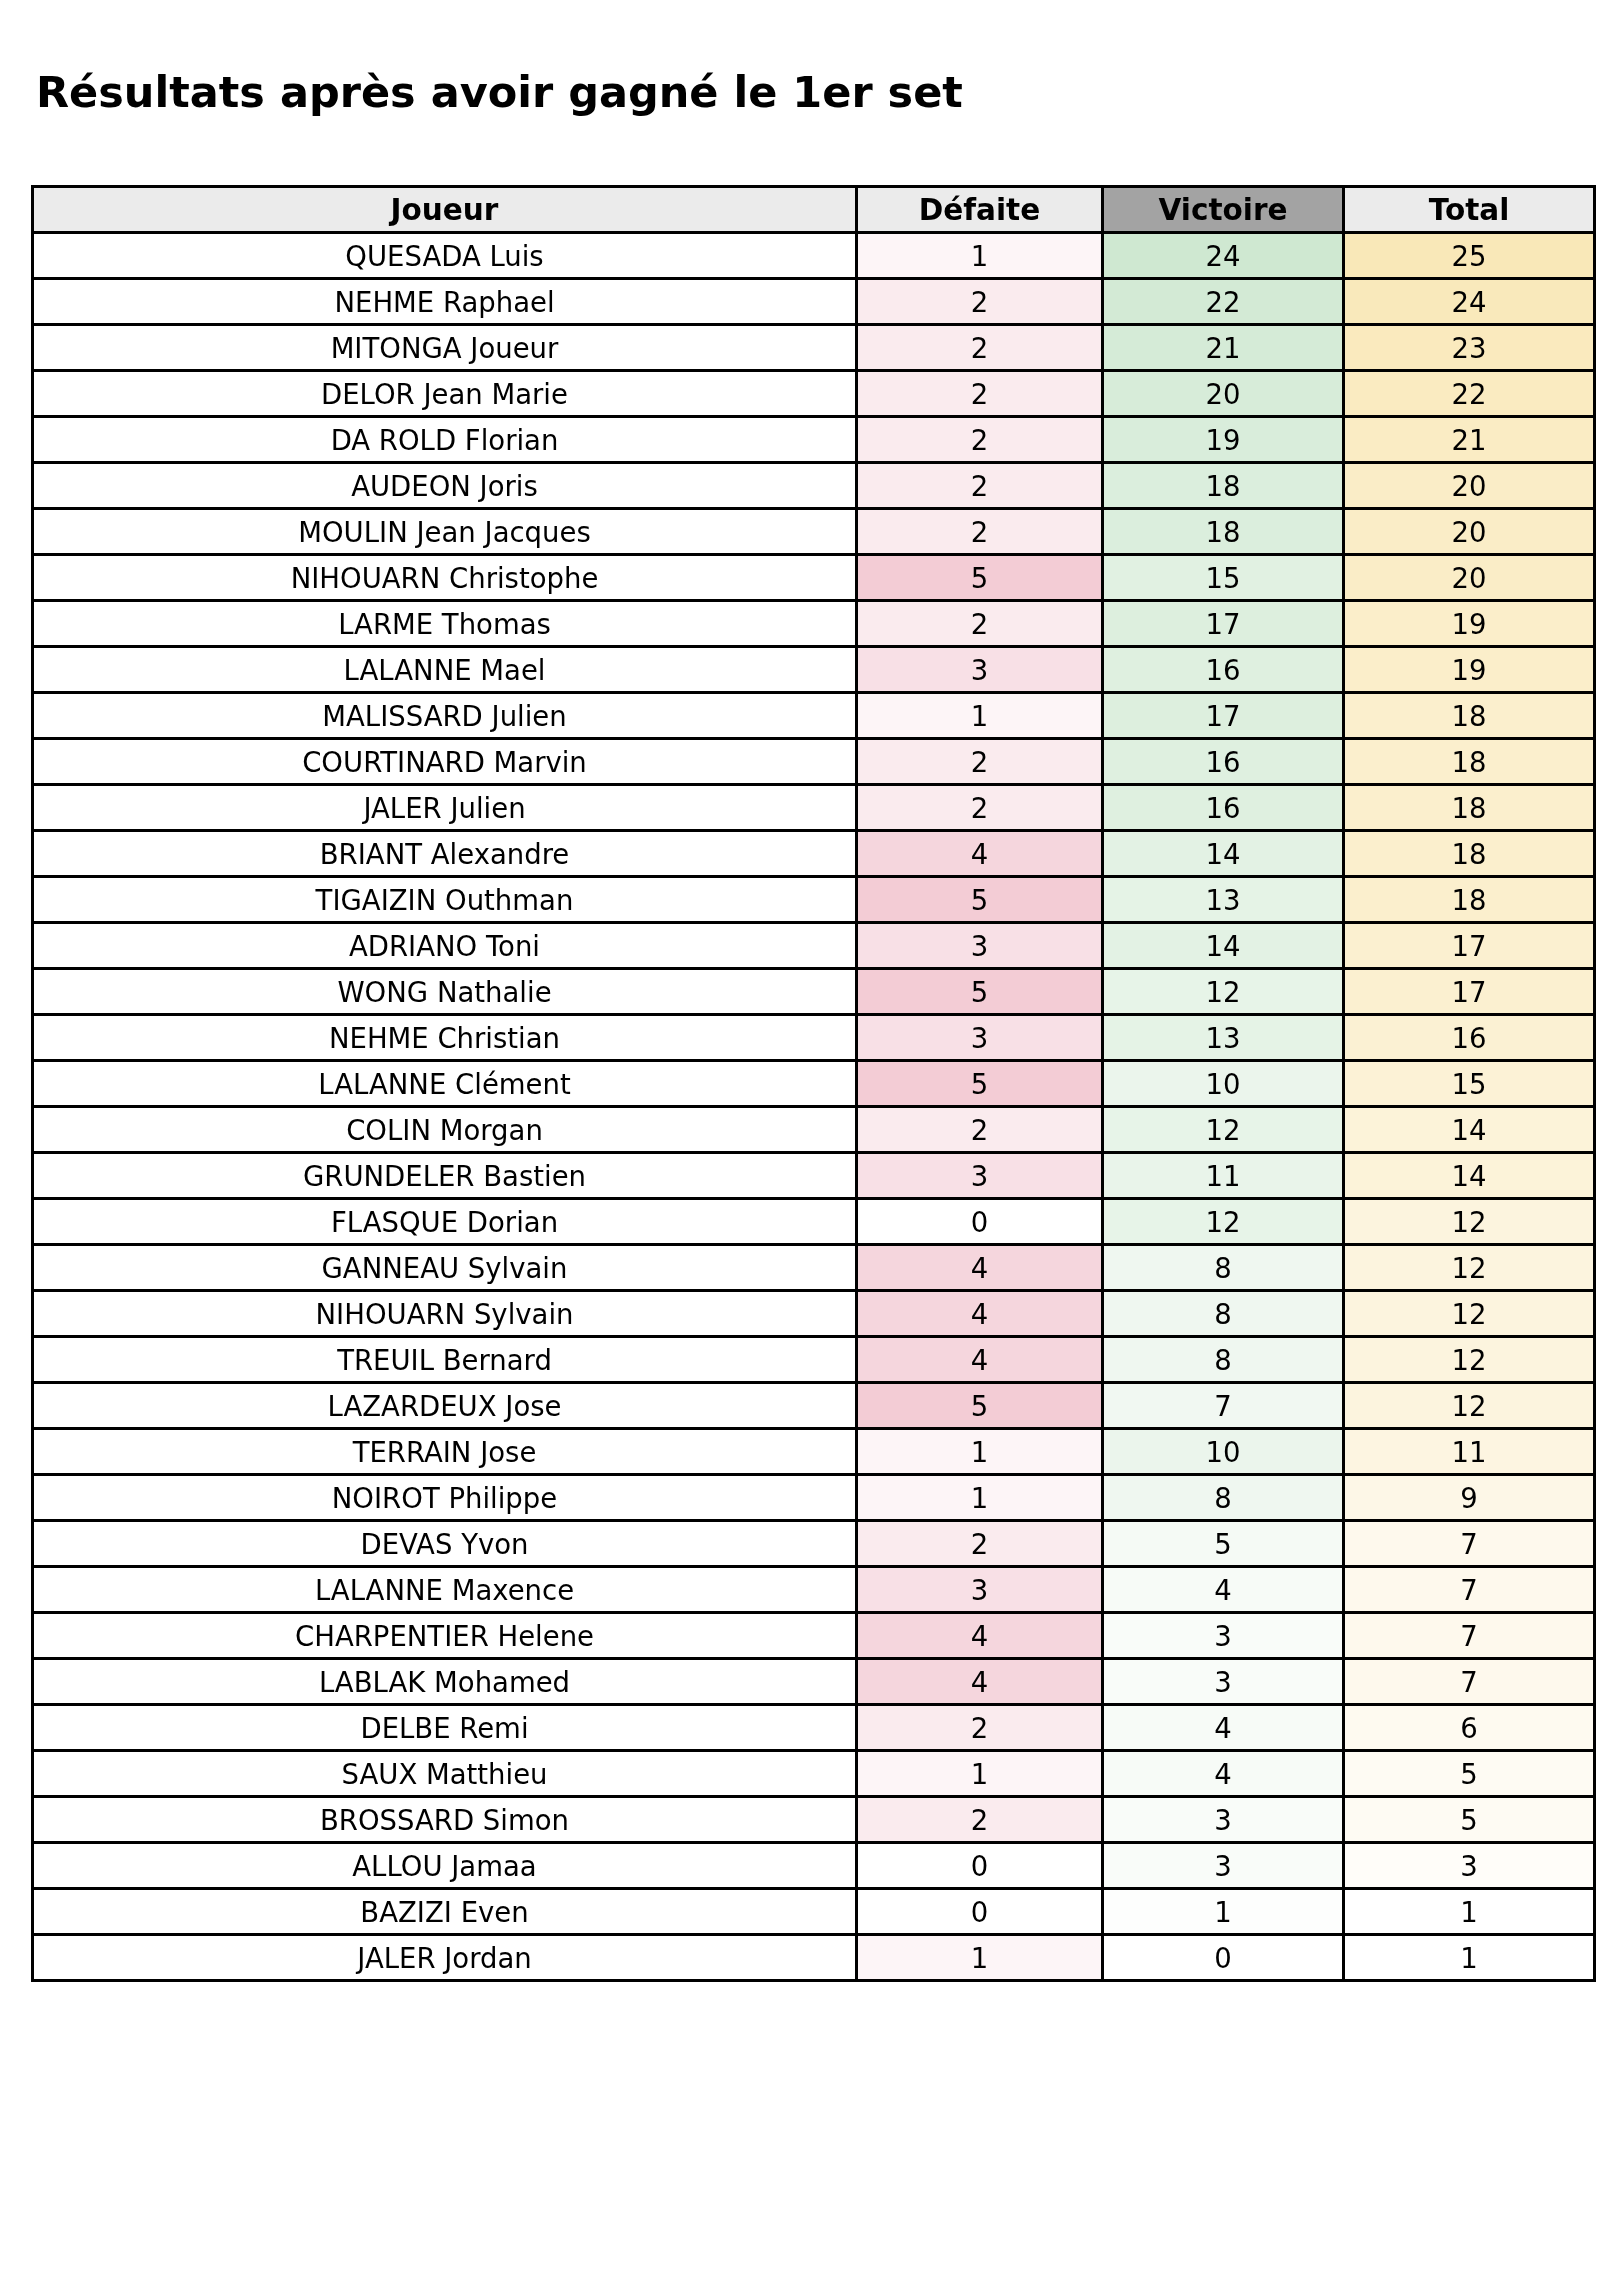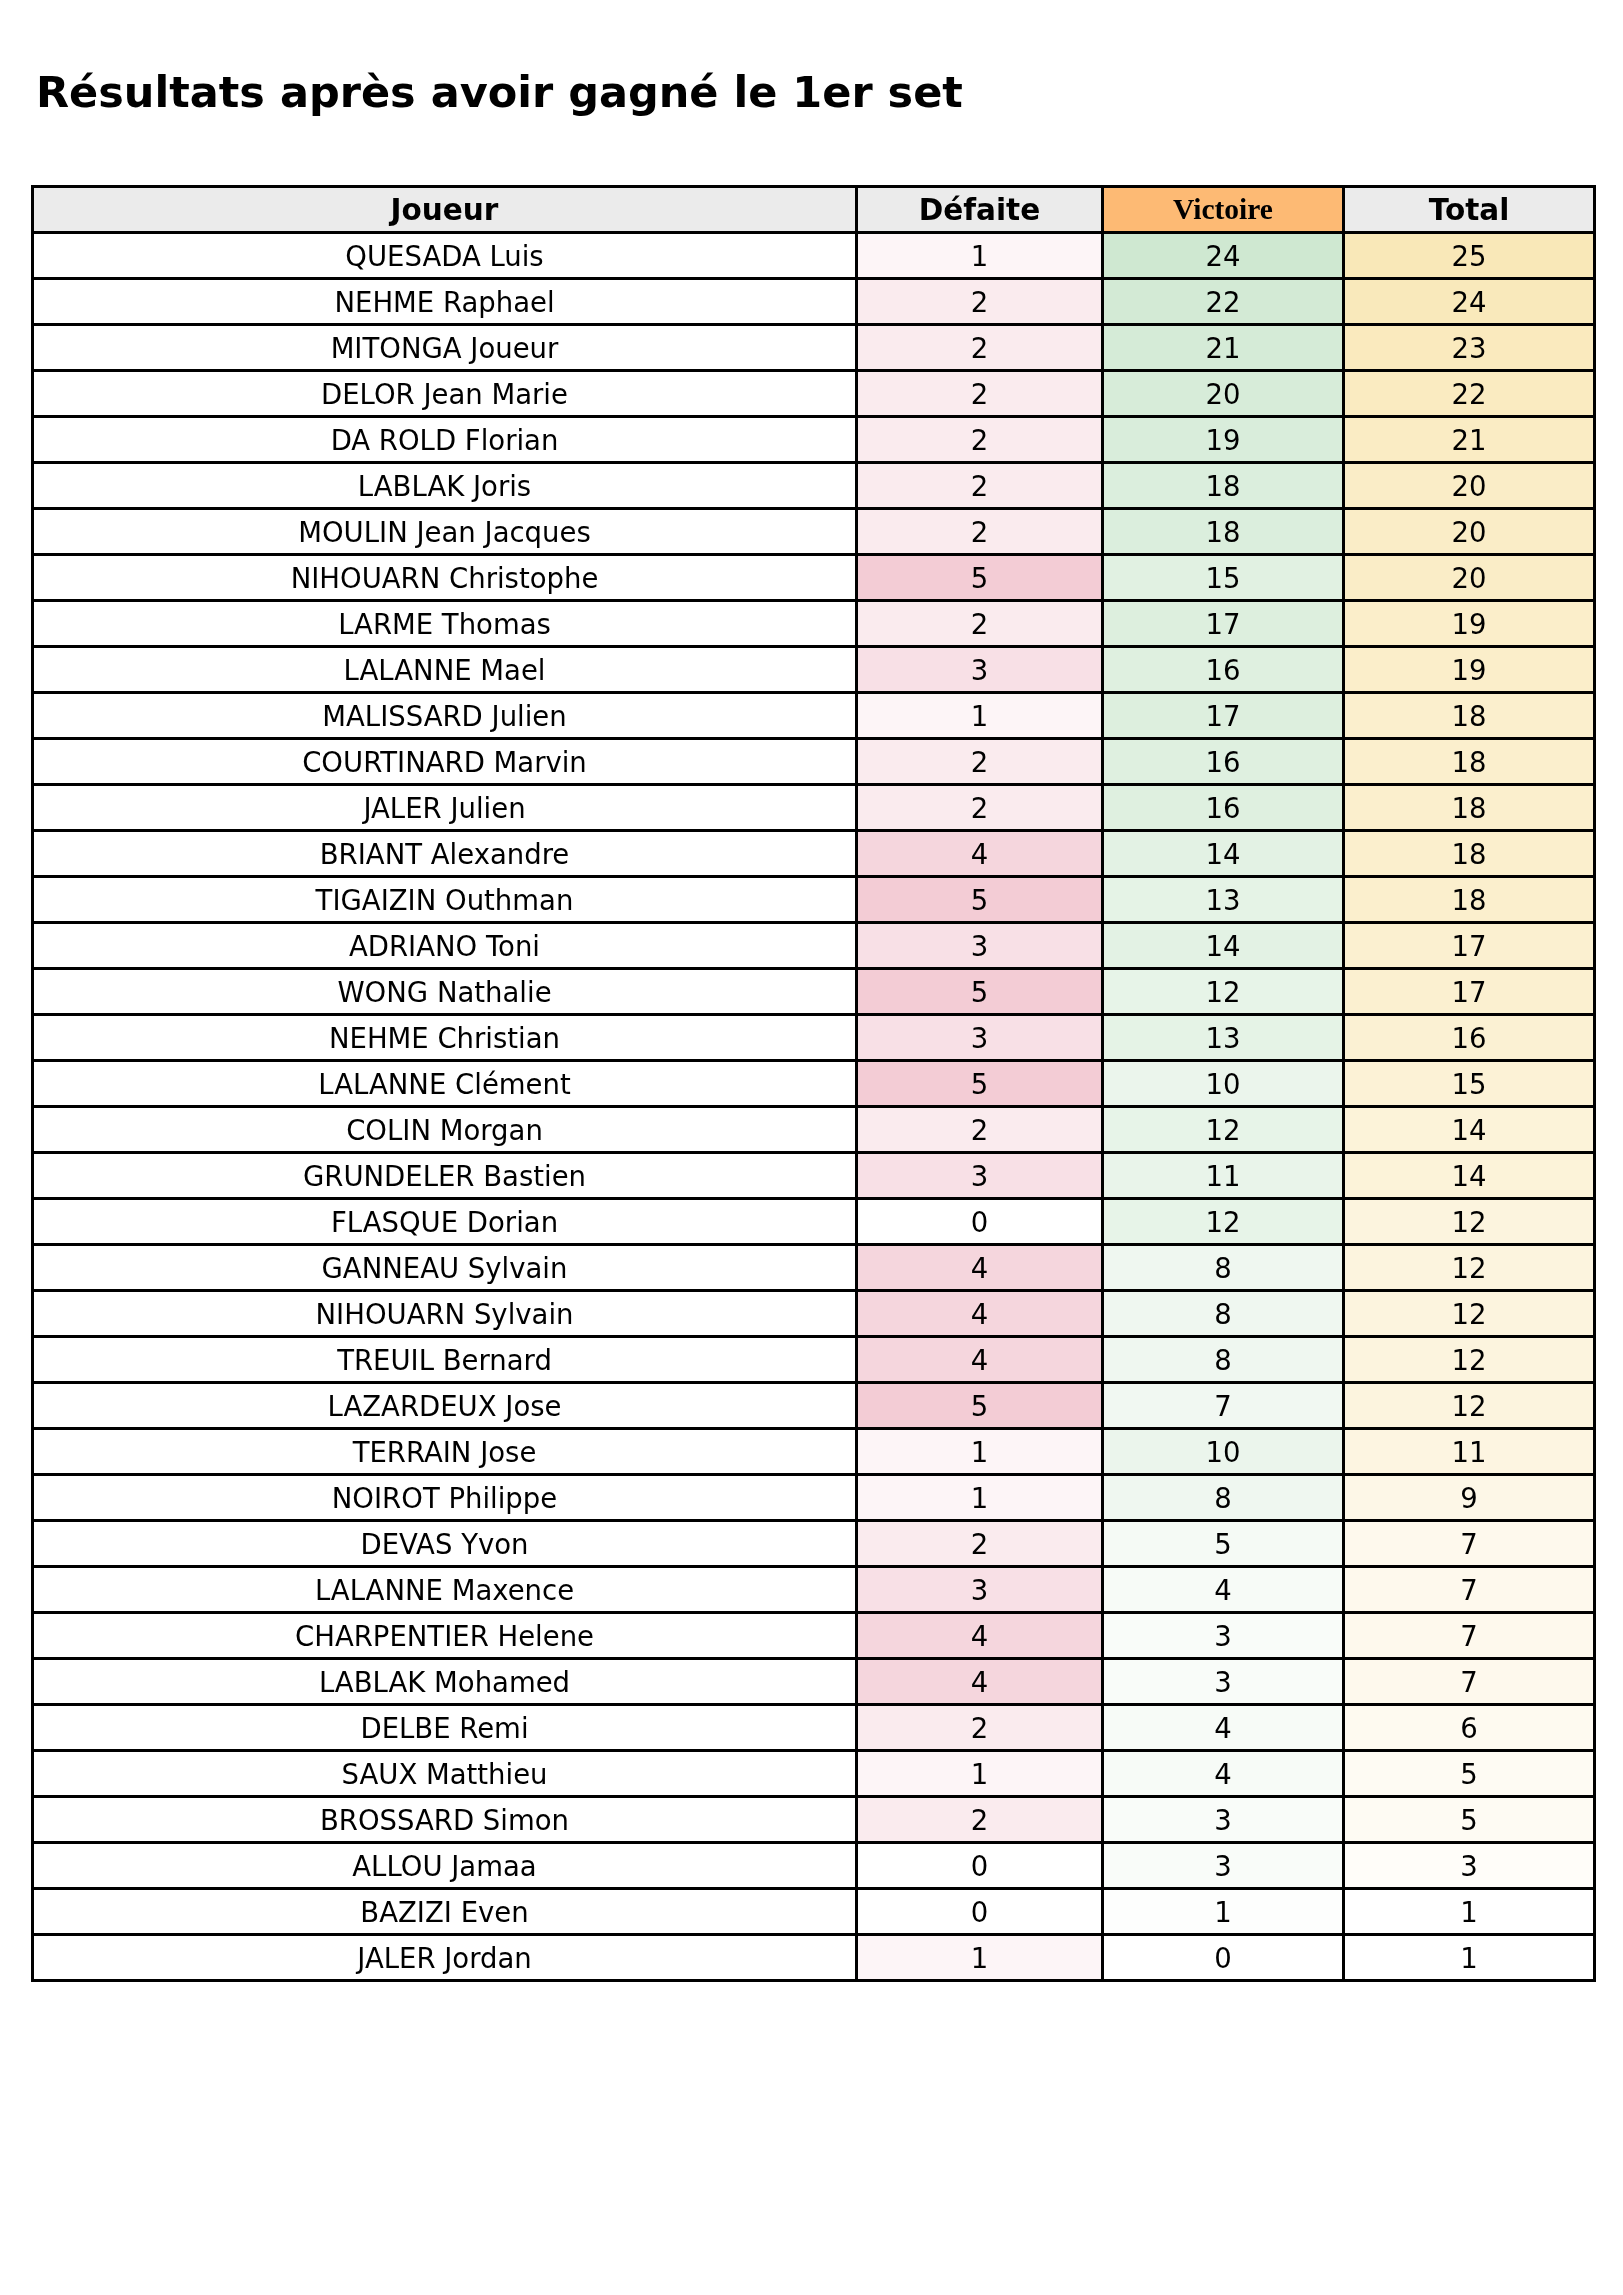--- a/index.html
+++ b/index.html
@@ -70,21 +70,21 @@
     <colgroup>
       <col class="col-joueur">
       <col class="col-defaite">
       <col class="col-victoire">
       <col class="col-total">
     </colgroup>
     <thead>
       <tr>
         <th style="background: rgb(235, 235, 235);">Joueur</th>
         <th style="background: rgb(235, 235, 235);">Défaite</th>
-        <th style="background: #fdba74; font-family: Liberation Serif, serif;">Victoire</th>
+        <th style="background: #a3a3a3;">Victoire</th>
         <th style="background: rgb(235, 235, 235);">Total</th>
       </tr>
     </thead>
     <tbody id="results-body">
         <tr>
           <td class="name-cell">QUESADA Luis</td>
           <td style="background: rgb(253, 245, 247);">1</td>
           <td style="background: rgb(207, 232, 209);">24</td>
           <td style="background: rgb(249, 232, 184);">25</td>
         </tr>
@@ -106,21 +106,21 @@
           <td style="background: rgb(215, 236, 217);">20</td>
           <td style="background: rgb(250, 235, 193);">22</td>
         </tr>
         <tr>
           <td class="name-cell">DA ROLD Florian</td>
           <td style="background: rgb(250, 235, 238);">2</td>
           <td style="background: rgb(217, 237, 219);">19</td>
           <td style="background: rgb(250, 236, 196);">21</td>
         </tr>
         <tr>
-          <td class="name-cell">LABLAK Joris</td>
+          <td class="name-cell">AUDEON Joris</td>
           <td style="background: rgb(250, 235, 238);">2</td>
           <td style="background: rgb(219, 238, 221);">18</td>
           <td style="background: rgb(250, 237, 199);">20</td>
         </tr>
         <tr>
           <td class="name-cell">MOULIN Jean Jacques</td>
           <td style="background: rgb(250, 235, 238);">2</td>
           <td style="background: rgb(219, 238, 221);">18</td>
           <td style="background: rgb(250, 237, 199);">20</td>
         </tr>

